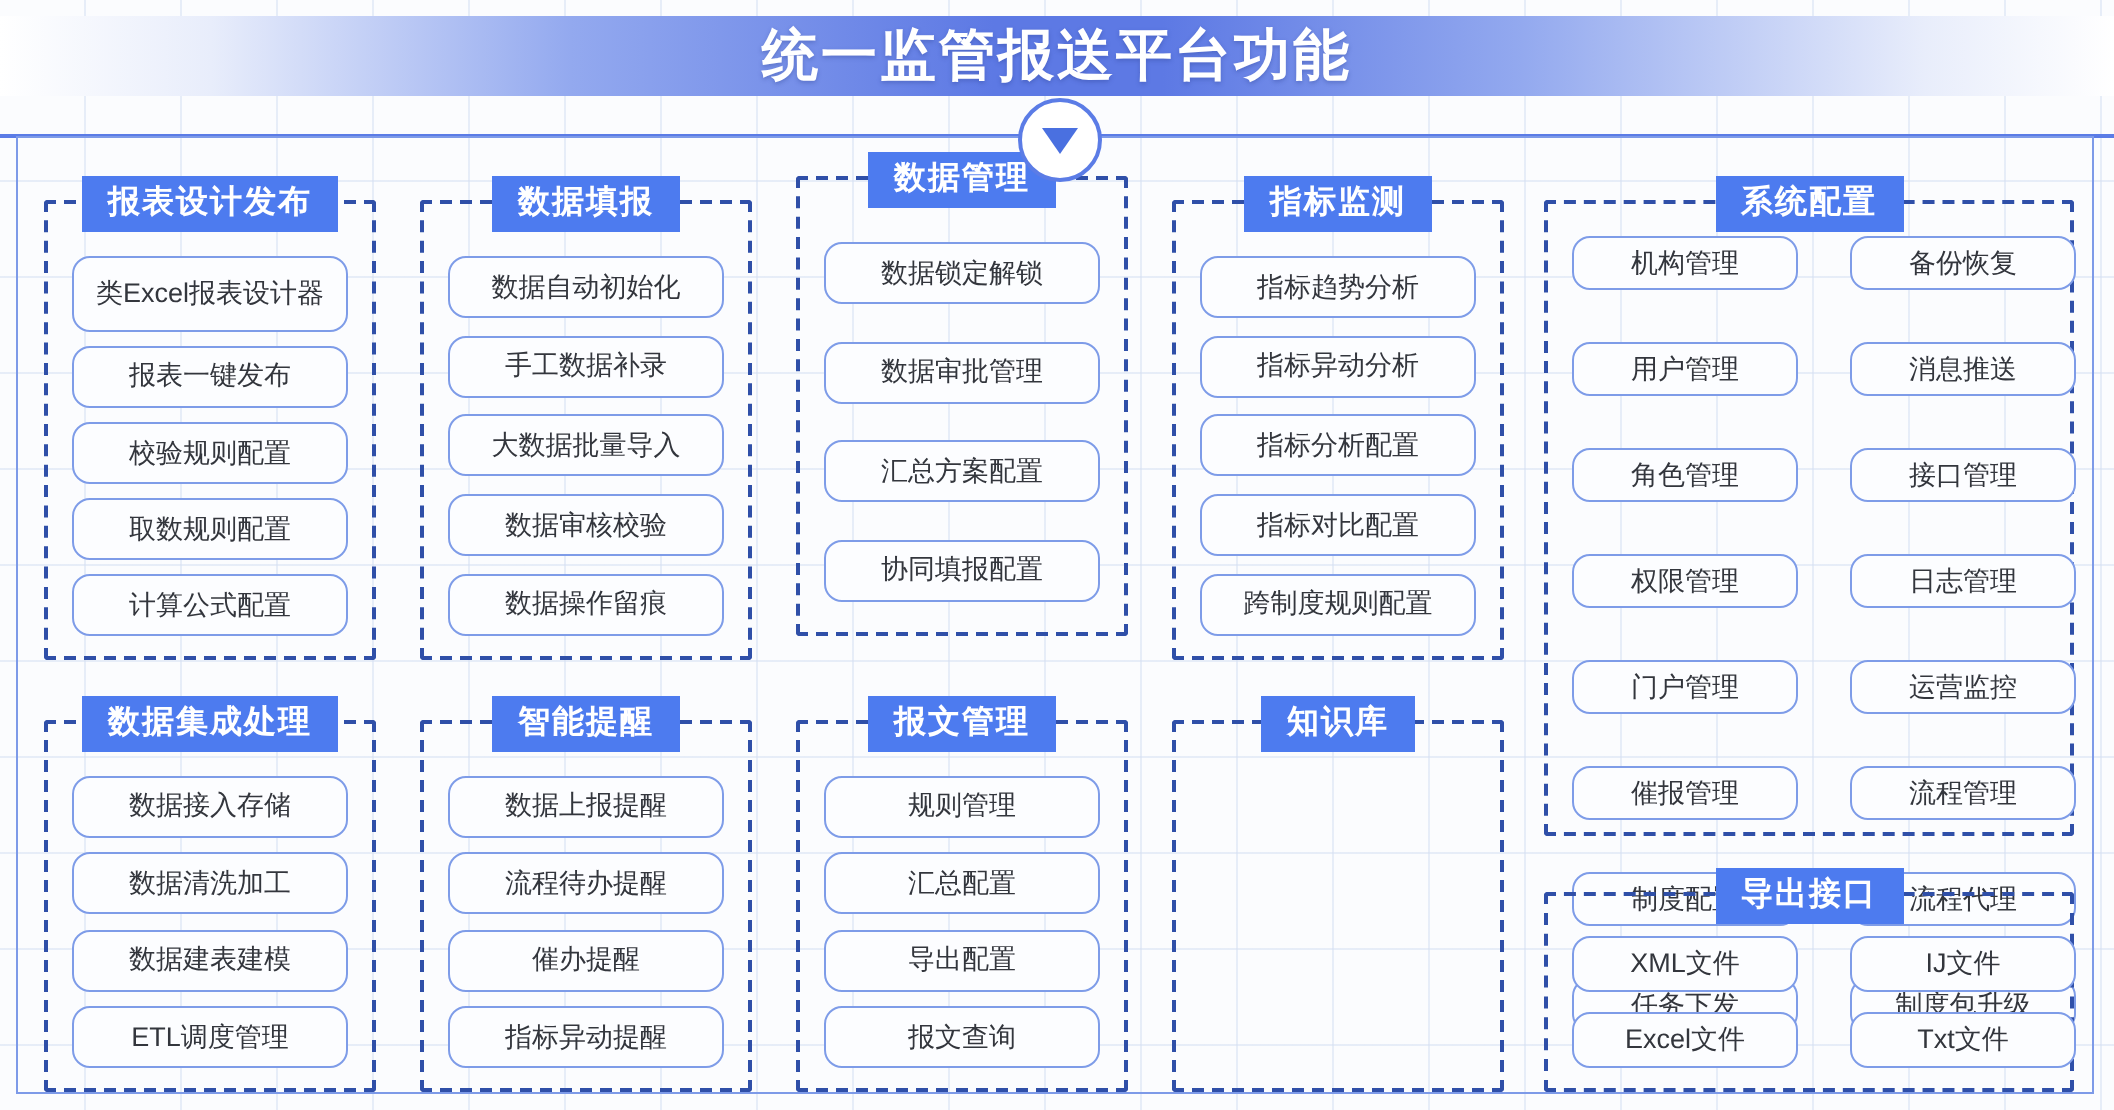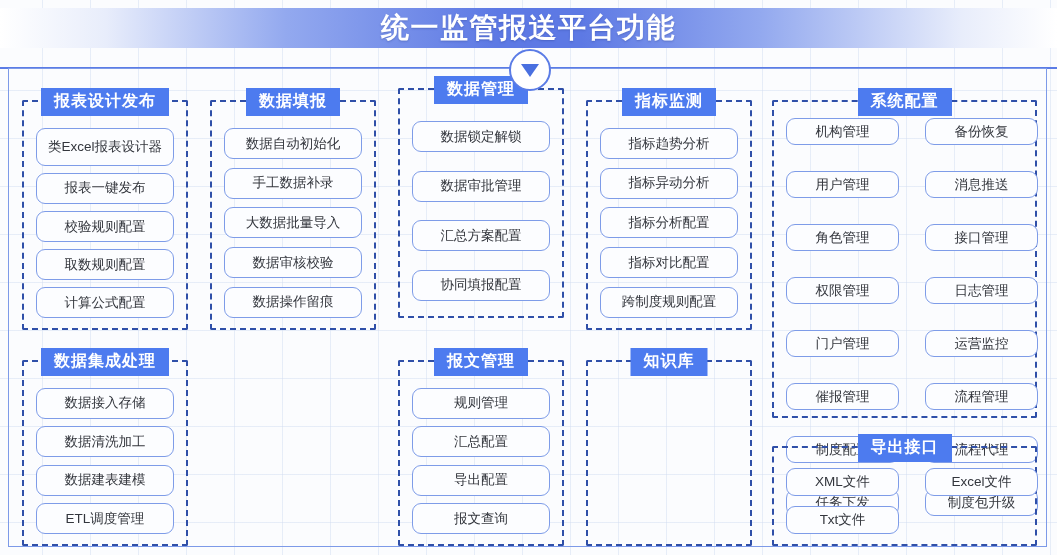--- a/index.html
+++ b/index.html
@@ -173,20 +173,29 @@
     <div class="group-hd">指标监测</div>
     <div class="group-body">
       <div class="pill">指标趋势分析</div>
       <div class="pill">指标异动分析</div>
       <div class="pill">指标分析配置</div>
       <div class="pill">指标对比配置</div>
       <div class="pill">跨制度规则配置</div>
     </div>
   </div>
 
+  <div class="group" id="g-remind">
+    <div class="group-hd">智能提醒</div>
+    <div class="group-body">
+      <div class="pill">数据上报提醒</div>
+      <div class="pill">流程待办提醒</div>
+      <div class="pill">催办提醒</div>
+      <div class="pill">指标异动提醒</div>
+    </div>
+  </div>
 
   <div class="group" id="g-message">
     <div class="group-hd">报文管理</div>
     <div class="group-body">
       <div class="pill">规则管理</div>
       <div class="pill">汇总配置</div>
       <div class="pill">导出配置</div>
       <div class="pill">报文查询</div>
     </div>
   </div>
@@ -214,18 +223,19 @@
       <div class="pill">流程代理</div>
       <div class="pill">任务下发</div>
       <div class="pill">制度包升级</div>
     </div>
   </div>
 
   <div class="group" id="g-export">
     <div class="group-hd">导出接口</div>
     <div class="group-body grid">
       <div class="pill">XML文件</div>
+      <div class="pill">IJ文件</div>
       <div class="pill">Excel文件</div>
       <div class="pill">Txt文件</div>
     </div>
   </div>
 
 </div>
 
 </body></html>

